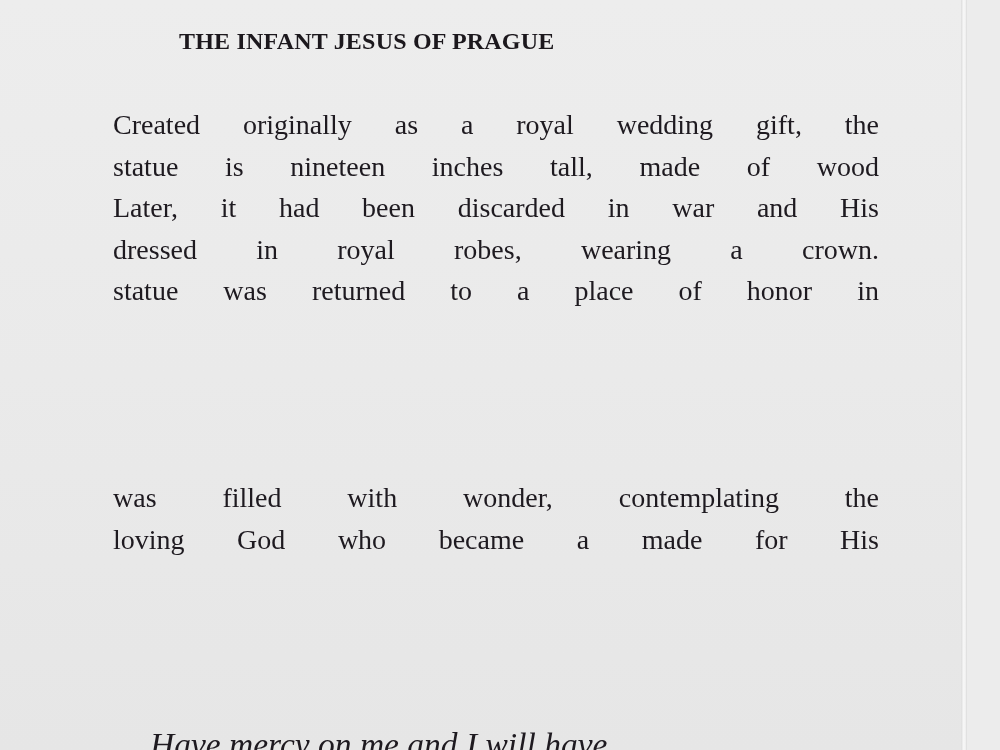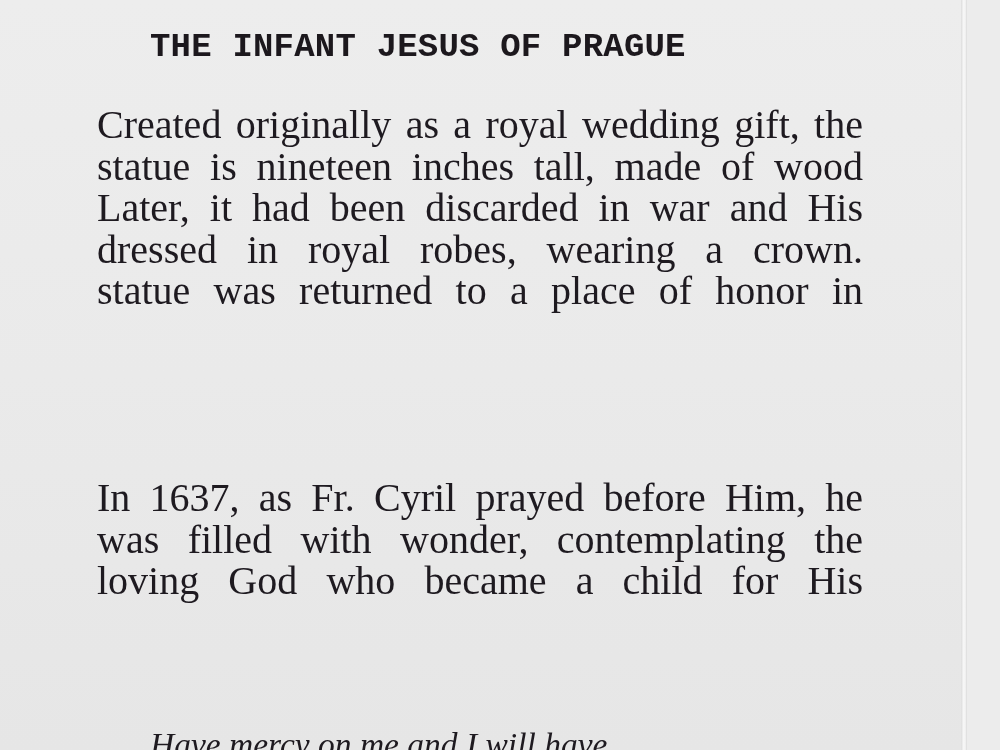--- a/index.html
+++ b/index.html
@@ -32,35 +32,35 @@
   .right-panel {
     position: absolute;
     top: 0;
     left: 967px;
     width: 33px;
     height: 750px;
     background: #ececec;
   }
   .title {
     position: absolute;
-    left: 150px;
+    left: 179px;
     top: 28px;
     width: 650px;
-    font-family: Liberation Mono, monospace;
+    font-family: Liberation Serif, serif;
     font-weight: bold;
-    font-size: 34px;
+    font-size: 24px;
     letter-spacing: 0.2px;
     white-space: nowrap;
     color: #1c181d;
   }
   .para {
     position: absolute;
-    left: 97px;
+    left: 113px;
     width: 766px;
-    font-size: 40px;
+    font-size: 28px;
     line-height: 41.5px;
     text-align: justify;
     color: #1e1a20;
   }
   .para .line {
     display: block;
     text-align: justify;
     text-align-last: justify;
     white-space: nowrap;
     height: 41.5px;
@@ -89,22 +89,21 @@
 
   <div class="para p1">
     <span class="line">Created originally as a royal wedding gift, the</span>
     <span class="line">statue is nineteen inches tall, made of wood</span>
     <span class="line">Later, it had been discarded in war and His</span>
     <span class="line">dressed in royal robes, wearing a crown.</span>
     <span class="line">statue was returned to a place of honor in</span>
   </div>
 
   <div class="para p2">
-    <span class="line">In 1637, as Fr. Cyril prayed before Him, he</span>
     <span class="line">was filled with wonder, contemplating the</span>
-    <span class="line">loving God who became a child for His</span>
+    <span class="line">loving God who became a made for His</span>
   </div>
 
   <div class="quote">Have mercy on me and I will have</div>
 </div>
 
 <div class="fold-line"></div>
 <div class="right-panel"></div>
 
 </body></html>

